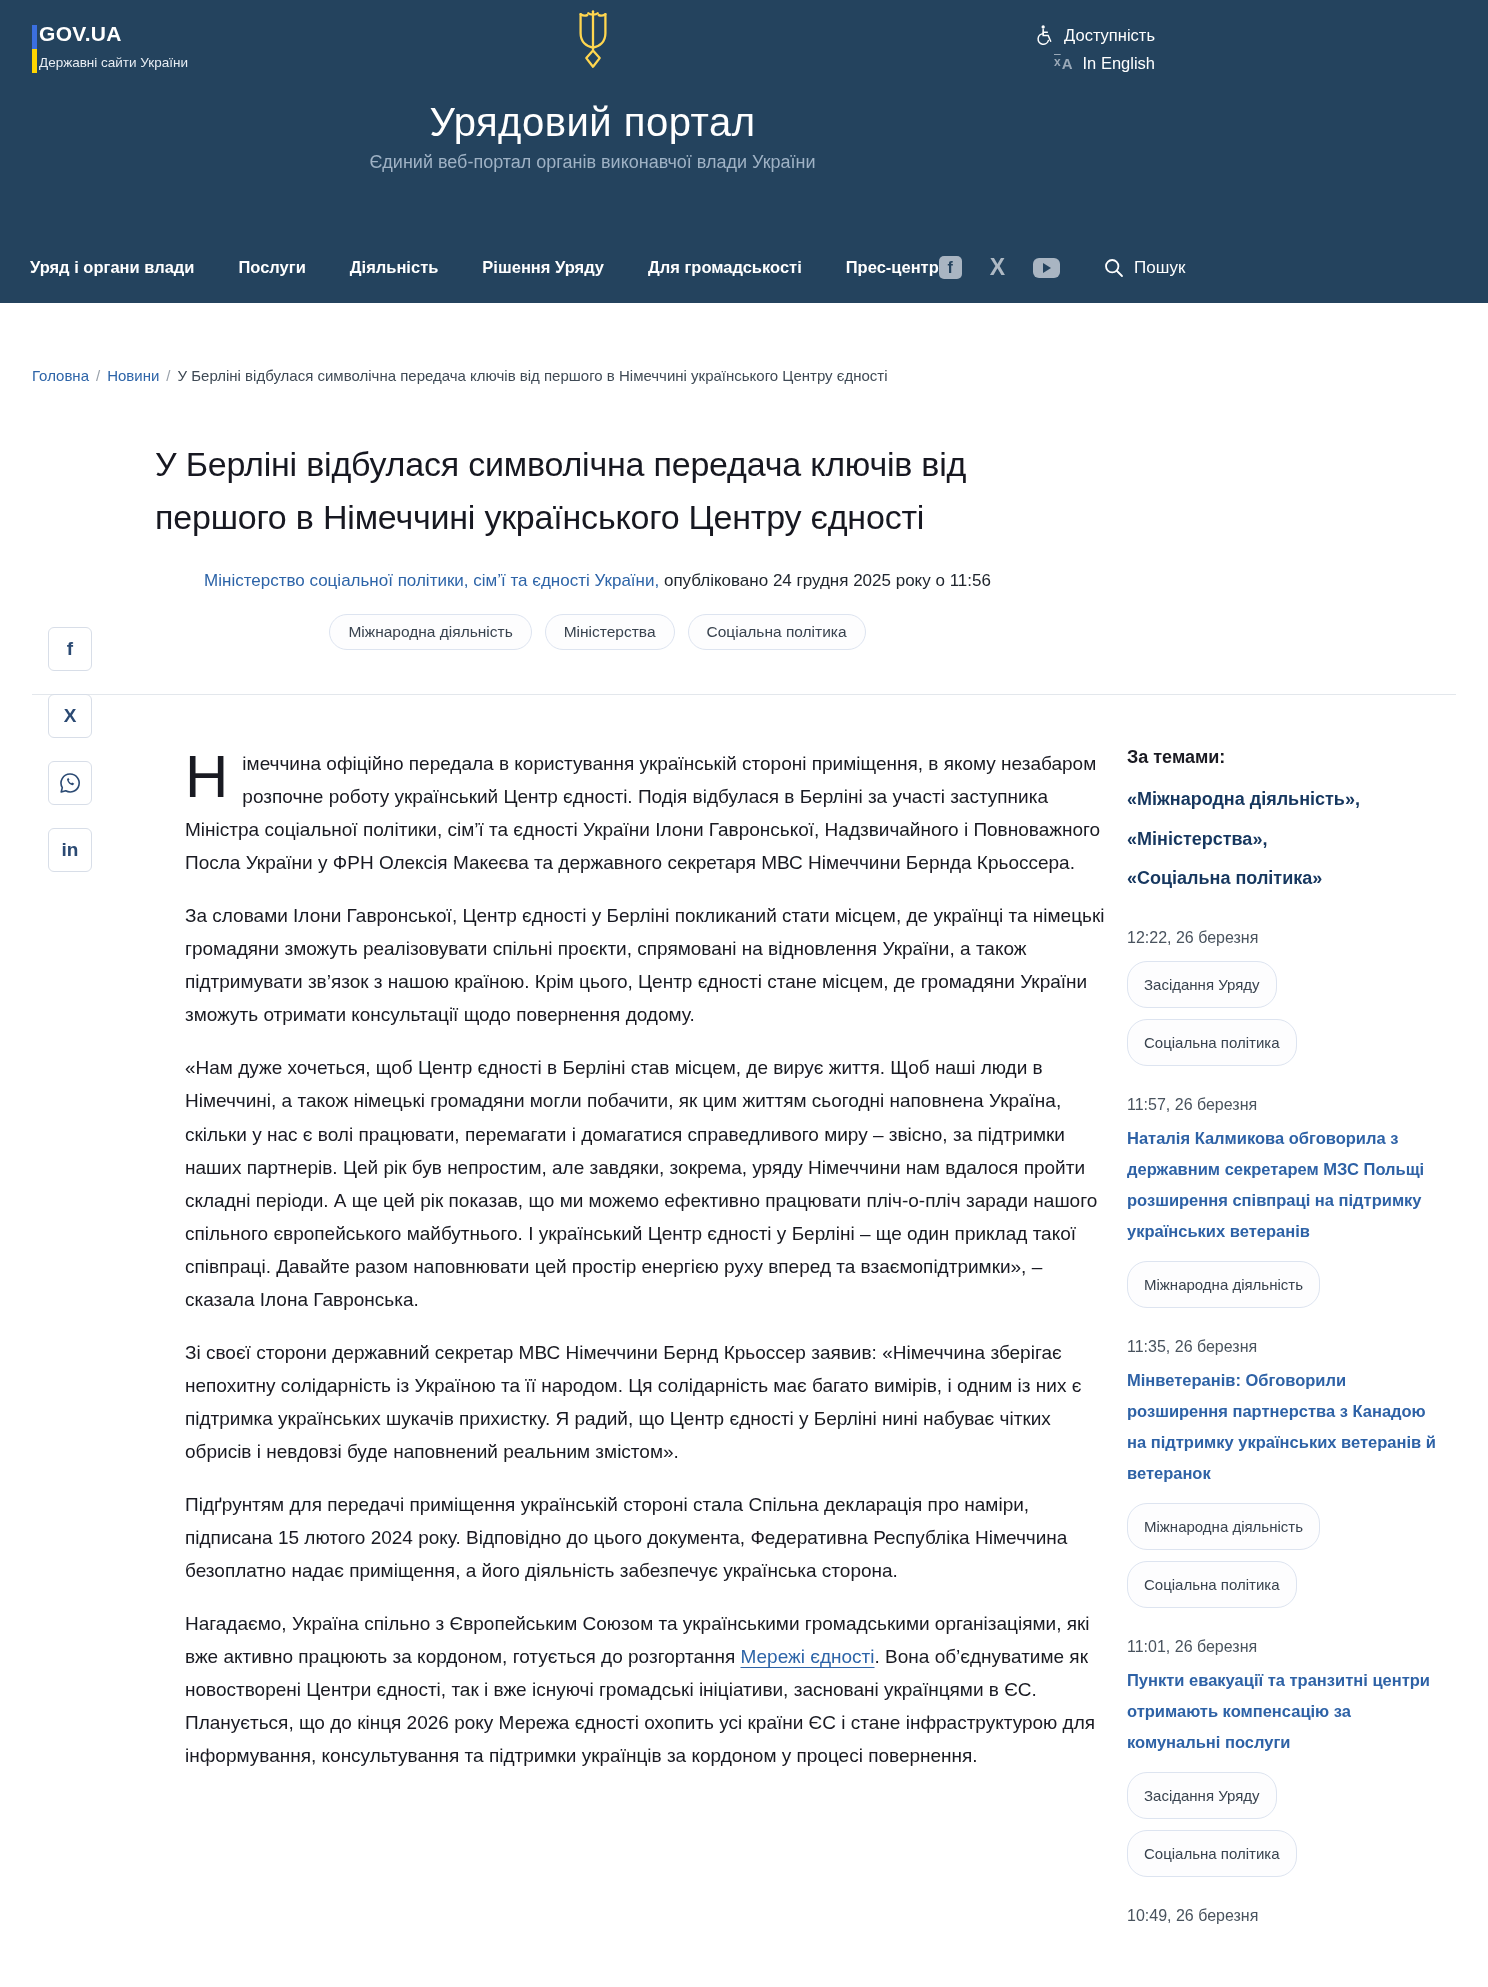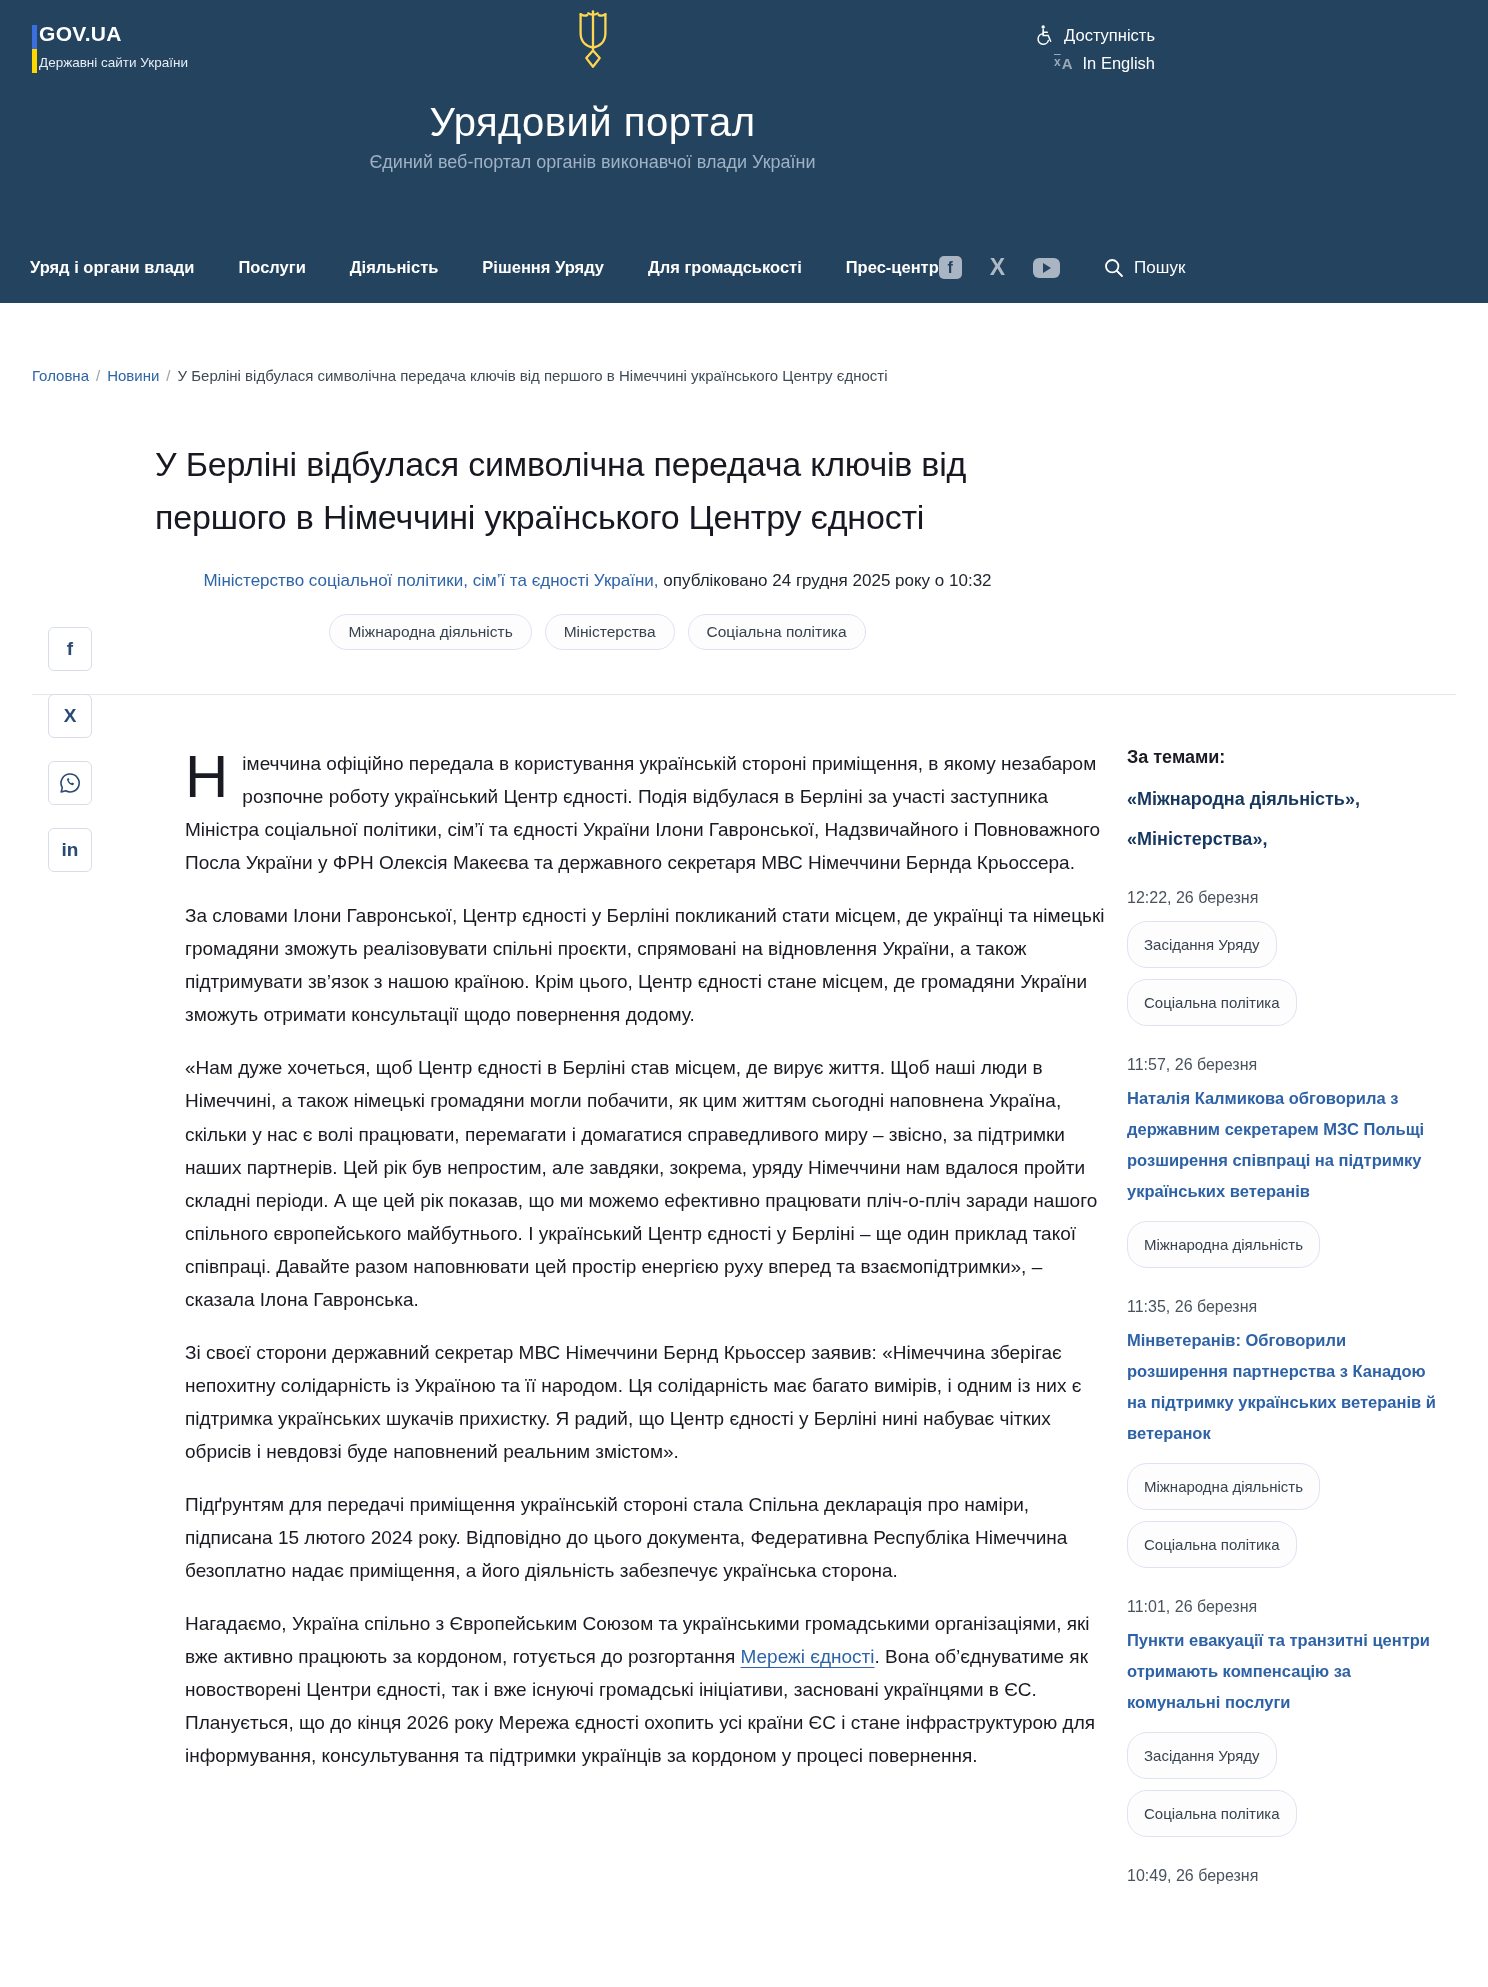--- a/index.html
+++ b/index.html
@@ -157,21 +157,21 @@
     </div>
   </header>
 
   <div class="breadcrumb">
     <a>Головна</a><span class="crumb-sep">/</span><a>Новини</a><span class="crumb-sep">/</span><span>У Берліні відбулася символічна передача ключів від першого в Німеччині українського Центру єдності</span>
   </div>
 
   <div class="article-head">
     <h1>У Берліні відбулася символічна передача ключів від першого в Німеччині українського Центру єдності</h1>
     <div class="meta">
-      <a>Міністерство соціальної політики, сім’ї та єдності України,</a><span class="pub"> опубліковано 24 грудня 2025 року о 10:32</span>
+      <a>Міністерство соціальної політики, сім’ї та єдності України,</a><span class="pub"> опубліковано 24 грудня 2025 року о 11:56</span>
     </div>
     <div class="tags-row">
       <a class="pill">Міжнародна діяльність</a>
       <a class="pill">Міністерства</a>
       <a class="pill">Соціальна політика</a>
     </div>
   </div>
 
   <div class="divider"></div>
 
@@ -195,20 +195,21 @@
       <p>«Нам дуже хочеться, щоб Центр єдності в Берліні став місцем, де вирує життя. Щоб наші люди в Німеччині, а також німецькі громадяни могли побачити, як цим життям сьогодні наповнена Україна, скільки у нас є волі працювати, перемагати і домагатися справедливого миру – звісно, за підтримки наших партнерів. Цей рік був непростим, але завдяки, зокрема, уряду Німеччини нам вдалося пройти складні періоди. А ще цей рік показав, що ми можемо ефективно працювати пліч-о-пліч заради нашого спільного європейського майбутнього. І український Центр єдності у Берліні – ще один приклад такої співпраці. Давайте разом наповнювати цей простір енергією руху вперед та взаємопідтримки», – сказала Ілона Гавронська.</p>
       <p>Зі своєї сторони державний секретар МВС Німеччини Бернд Крьоссер заявив: «Німеччина зберігає непохитну солідарність із Україною та її народом. Ця солідарність має багато вимірів, і одним із них є підтримка українських шукачів прихистку. Я радий, що Центр єдності у Берліні нині набуває чітких обрисів і невдовзі буде наповнений реальним змістом».</p>
       <p>Підґрунтям для передачі приміщення українській стороні стала Спільна декларація про наміри, підписана 15 лютого 2024 року. Відповідно до цього документа, Федеративна Республіка Німеччина безоплатно надає приміщення, а його діяльність забезпечує українська сторона.</p>
       <p><span>Нагадаємо, Україна спільно з Європейським Союзом та українськими громадськими організаціями, які вже активно працюють за кордоном, готується до розгортання </span><a>Мережі єдності</a><span>. Вона об’єднуватиме як новостворені Центри єдності, так і вже існуючі громадські ініціативи, засновані українцями в ЄС. Планується, що до кінця 2026 року Мережа єдності охопить усі країни ЄС і стане інфраструктурою для інформування, консультування та підтримки українців за кордоном у процесі повернення.</span></p>
     </div>
 
     <aside class="sidebar">
       <div class="topics-title">За темами:</div>
       <a class="topic-link">«Міжнародна діяльність»,</a>
       <a class="topic-link">«Міністерства»,</a>
+      <a class="topic-link">«Соціальна політика»</a>
 
       <div class="news-item">
         <div class="news-time">12:22, 26 березня</div>
         <div class="news-tags">
           <a class="pill pill-sm">Засідання Уряду</a>
           <a class="pill pill-sm">Соціальна політика</a>
         </div>
       </div>
 
       <div class="news-item">

